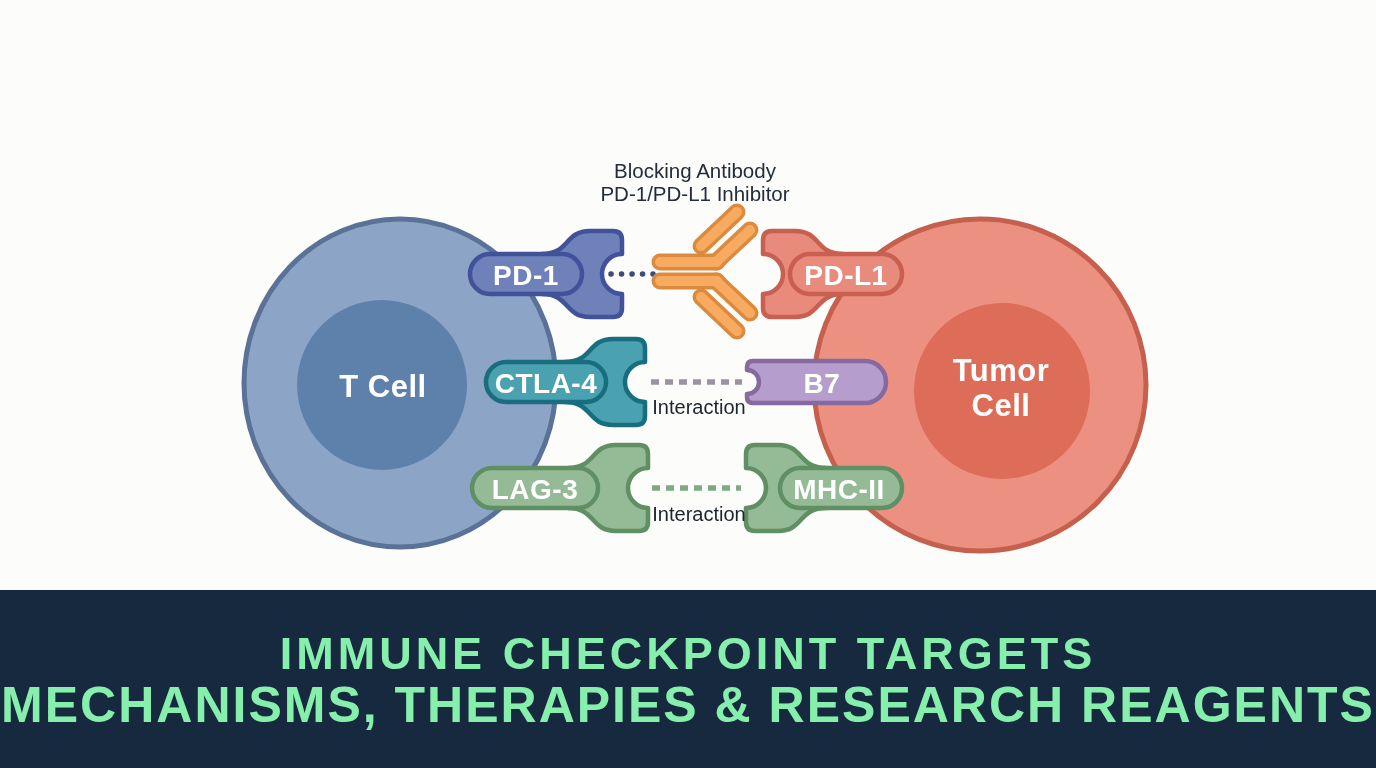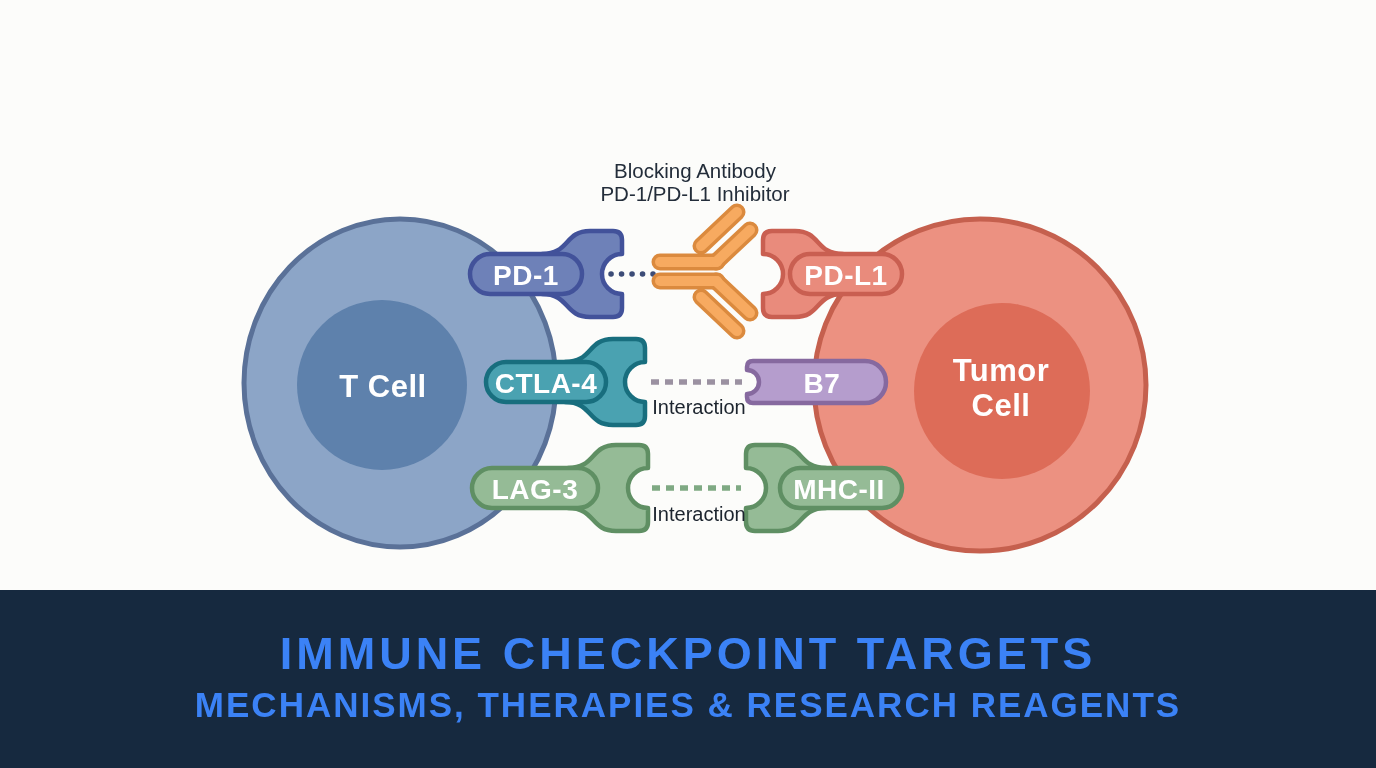--- a/index.html
+++ b/index.html
@@ -11,24 +11,24 @@
   .diagram { position:absolute; top:0; left:0; }
   svg text { font-family:"Liberation Sans", sans-serif; }
   .receptor-label { font-size:28px; font-weight:700; fill:#ffffff; letter-spacing:0.5px; }
   .cell-label { font-size:31px; font-weight:700; fill:#ffffff; letter-spacing:0.5px; }
   .annotation { font-size:20.5px; font-weight:500; fill:#232d3a; }
   .interaction-label { font-size:20px; font-weight:400; fill:#1c242e; }
   .banner {
     position:absolute; left:0; top:590px; width:1376px; height:178px;
     background:#16293f;
     display:flex; flex-direction:column; align-items:center; justify-content:center;
-    color:#3b82f6; text-align:center;
+    color:#86efac; text-align:center;
   }
   .banner-line1 { font-size:45px; font-weight:700; letter-spacing:4px; line-height:51px; white-space:nowrap; }
-  .banner-line2 { font-size:35px; font-weight:700; letter-spacing:2px; line-height:52px; white-space:nowrap; }
+  .banner-line2 { font-size:50px; font-weight:700; letter-spacing:2px; line-height:52px; white-space:nowrap; }
 </style>
 </head>
 <body>
 
 <div class="stage">
 
   <svg class="diagram" width="1376" height="590" viewBox="0 0 1376 590">
 
     <g>
       <ellipse cx="400" cy="383" rx="156" ry="164" stroke-width="5" fill="#8ca5c7" stroke="#5a7198"></ellipse>

